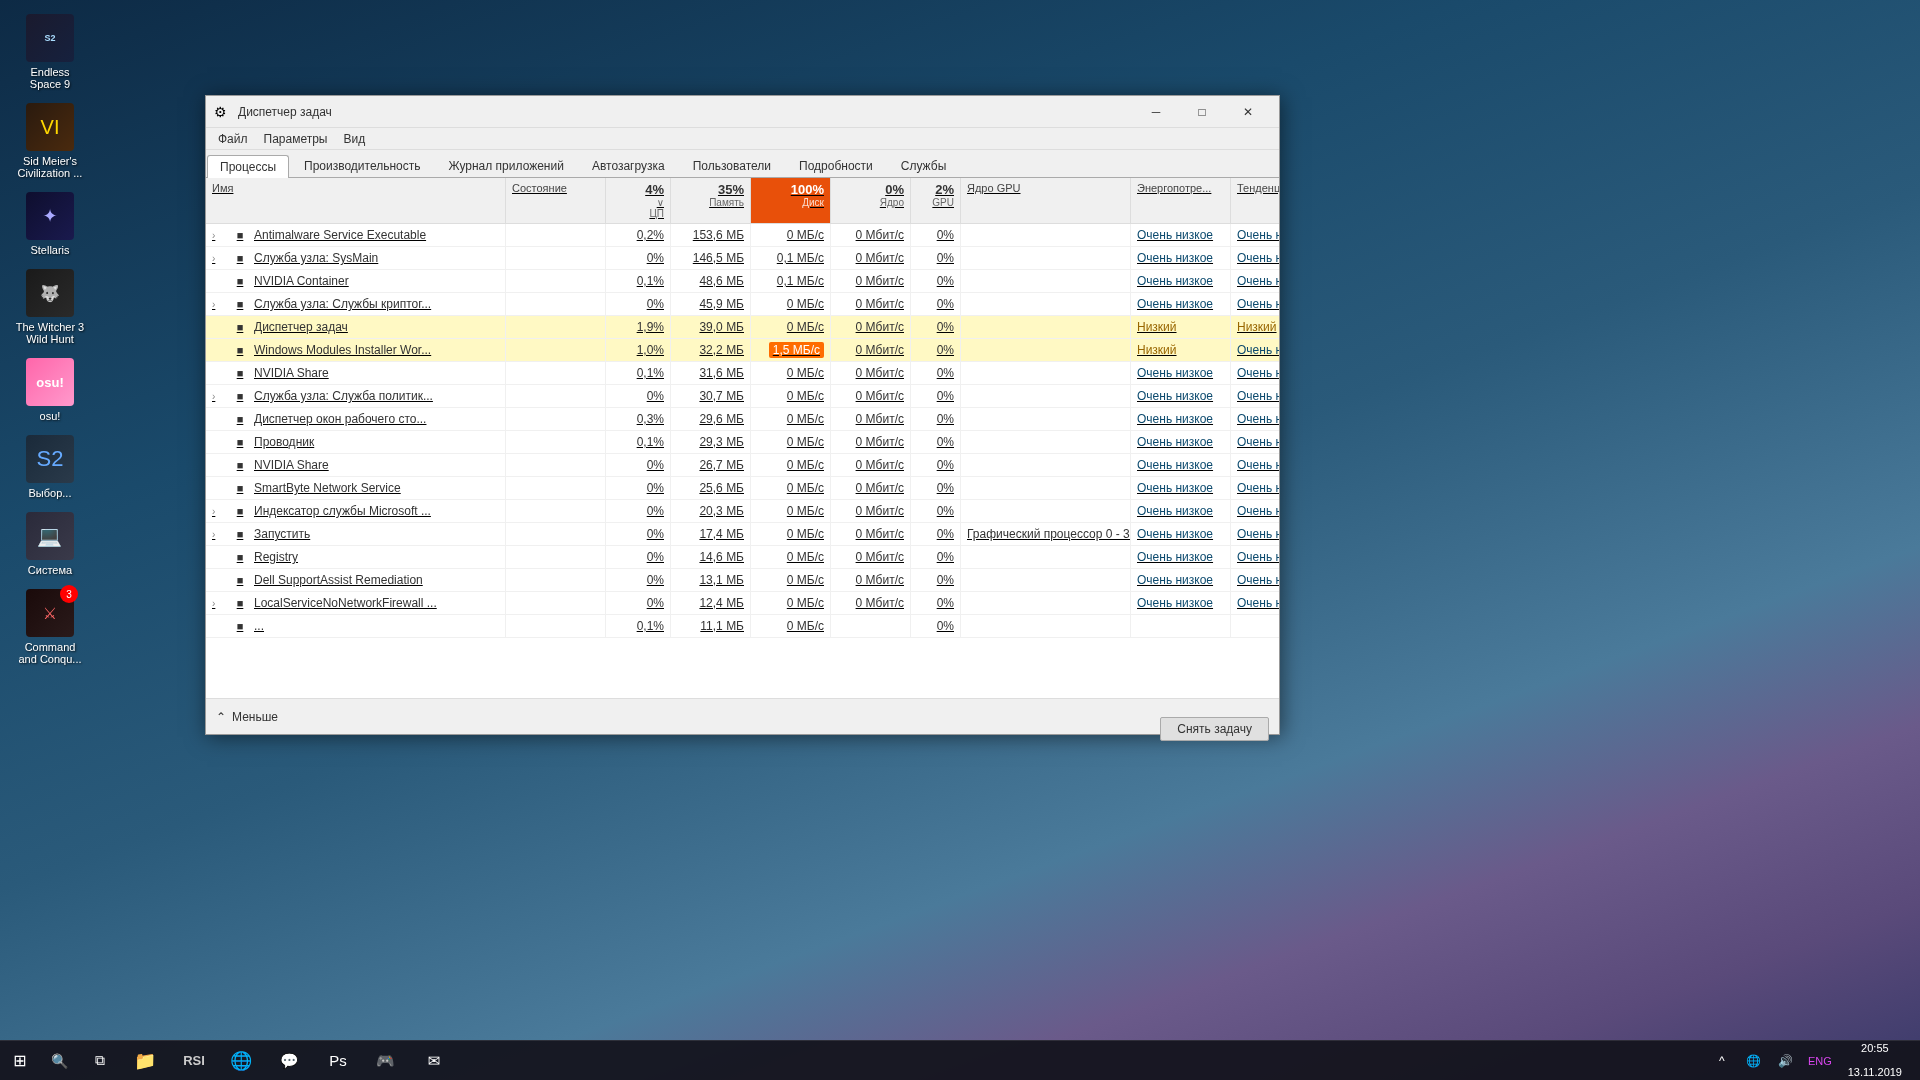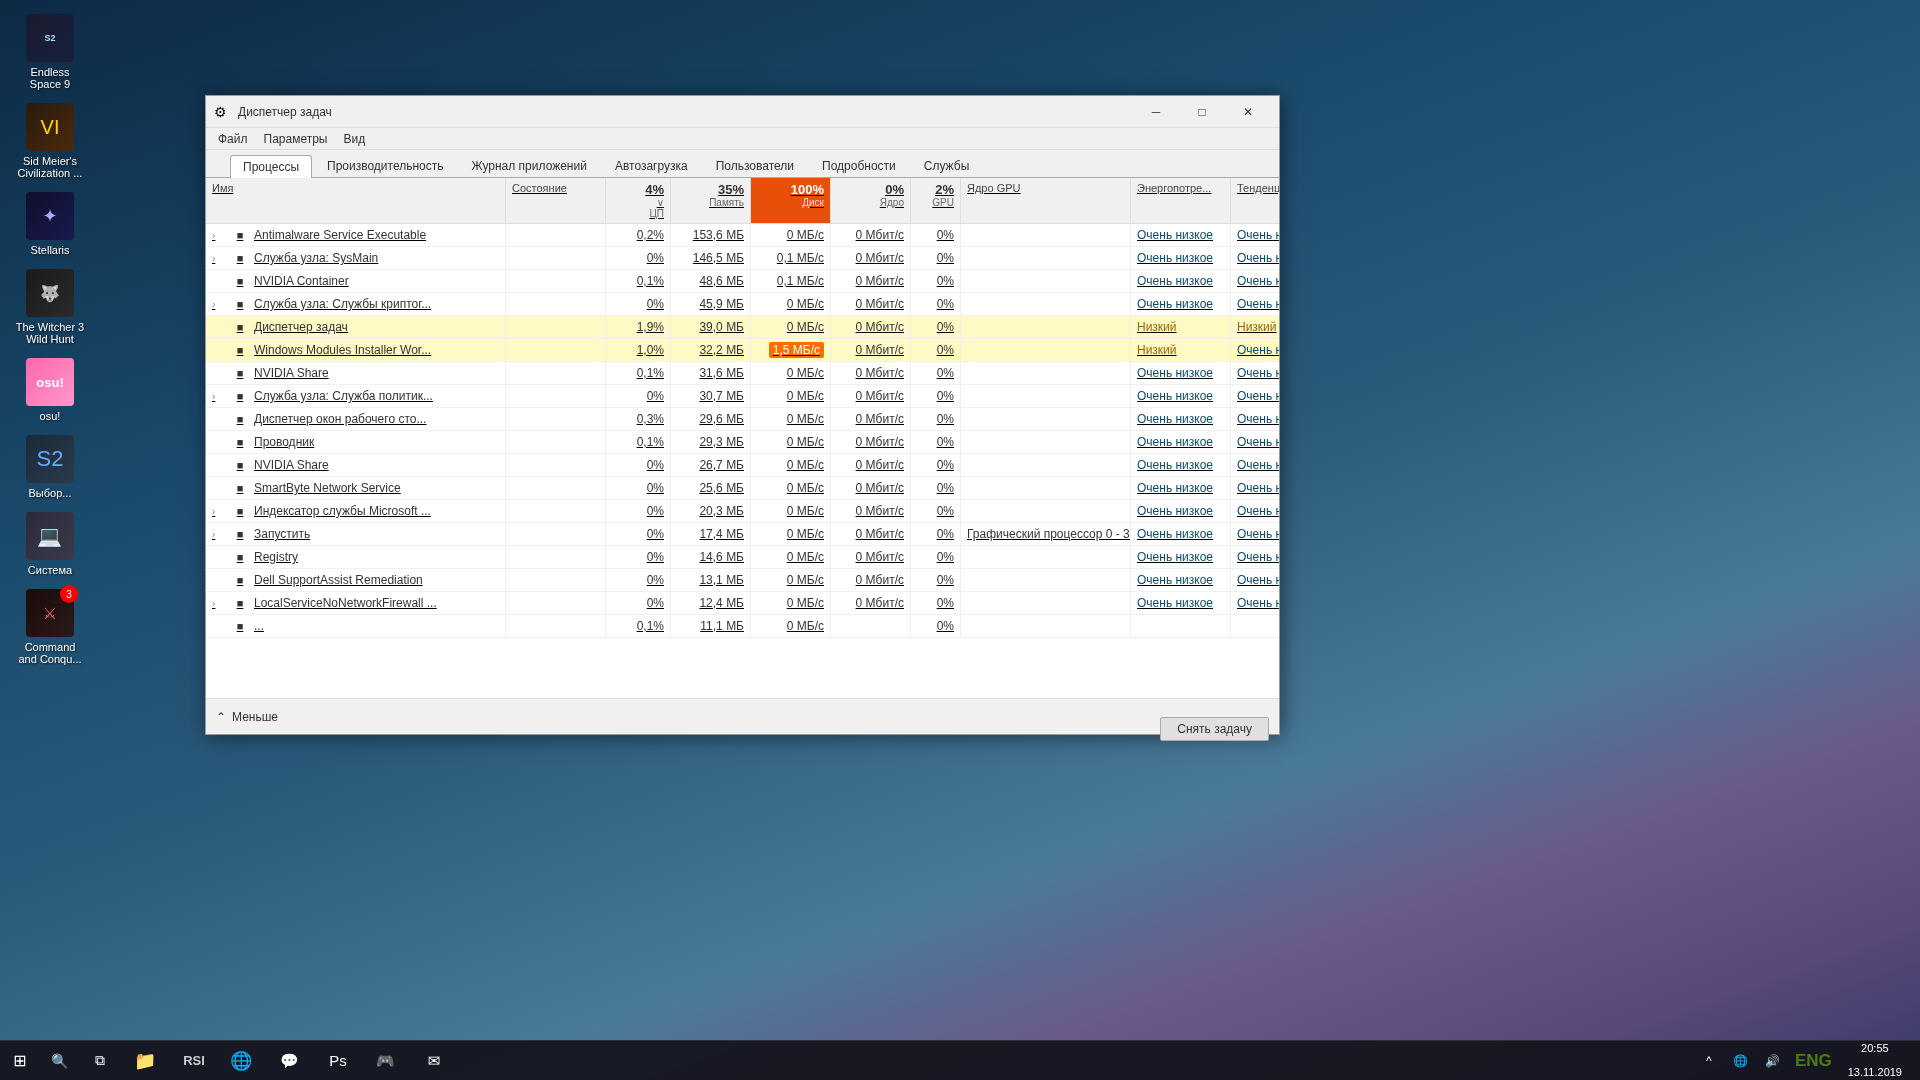--- a/index.html
+++ b/index.html
@@ -165,24 +165,23 @@
       flex-direction: column;
       align-items: center;
       padding: 0 8px;
       cursor: pointer;
       font-size: 11px;
       color: white;
       line-height: 1.4;
       gap: 8px;
     }
     .tray-lang {
-      font-size: 17px;
-      color: #4d7c0f;
+      font-size: 11px;
+      color: #d946ef;
       padding: 0 4px;
-      font-weight: bold;
     }
 
     
     .window {
       position: absolute;
       top: 95px;
       left: 205px;
       width: 1075px;
       height: 640px;
       background: #f0f0f0;
@@ -240,21 +239,21 @@
       font-size: 12px;
       color: #333;
     }
 
     
     .window-tabs {
       height: 28px;
       background: #f0f0f0;
       display: flex;
       align-items: flex-end;
-      padding: 0 24px;
+      padding: 0 1px;
       border-bottom: 1px solid #aaa;
       gap: 2px;
     }
     .tab {
       padding: 4px 12px;
       cursor: pointer;
       font-size: 12px;
       color: #333;
       border: 1px solid transparent;
       border-bottom: none;

